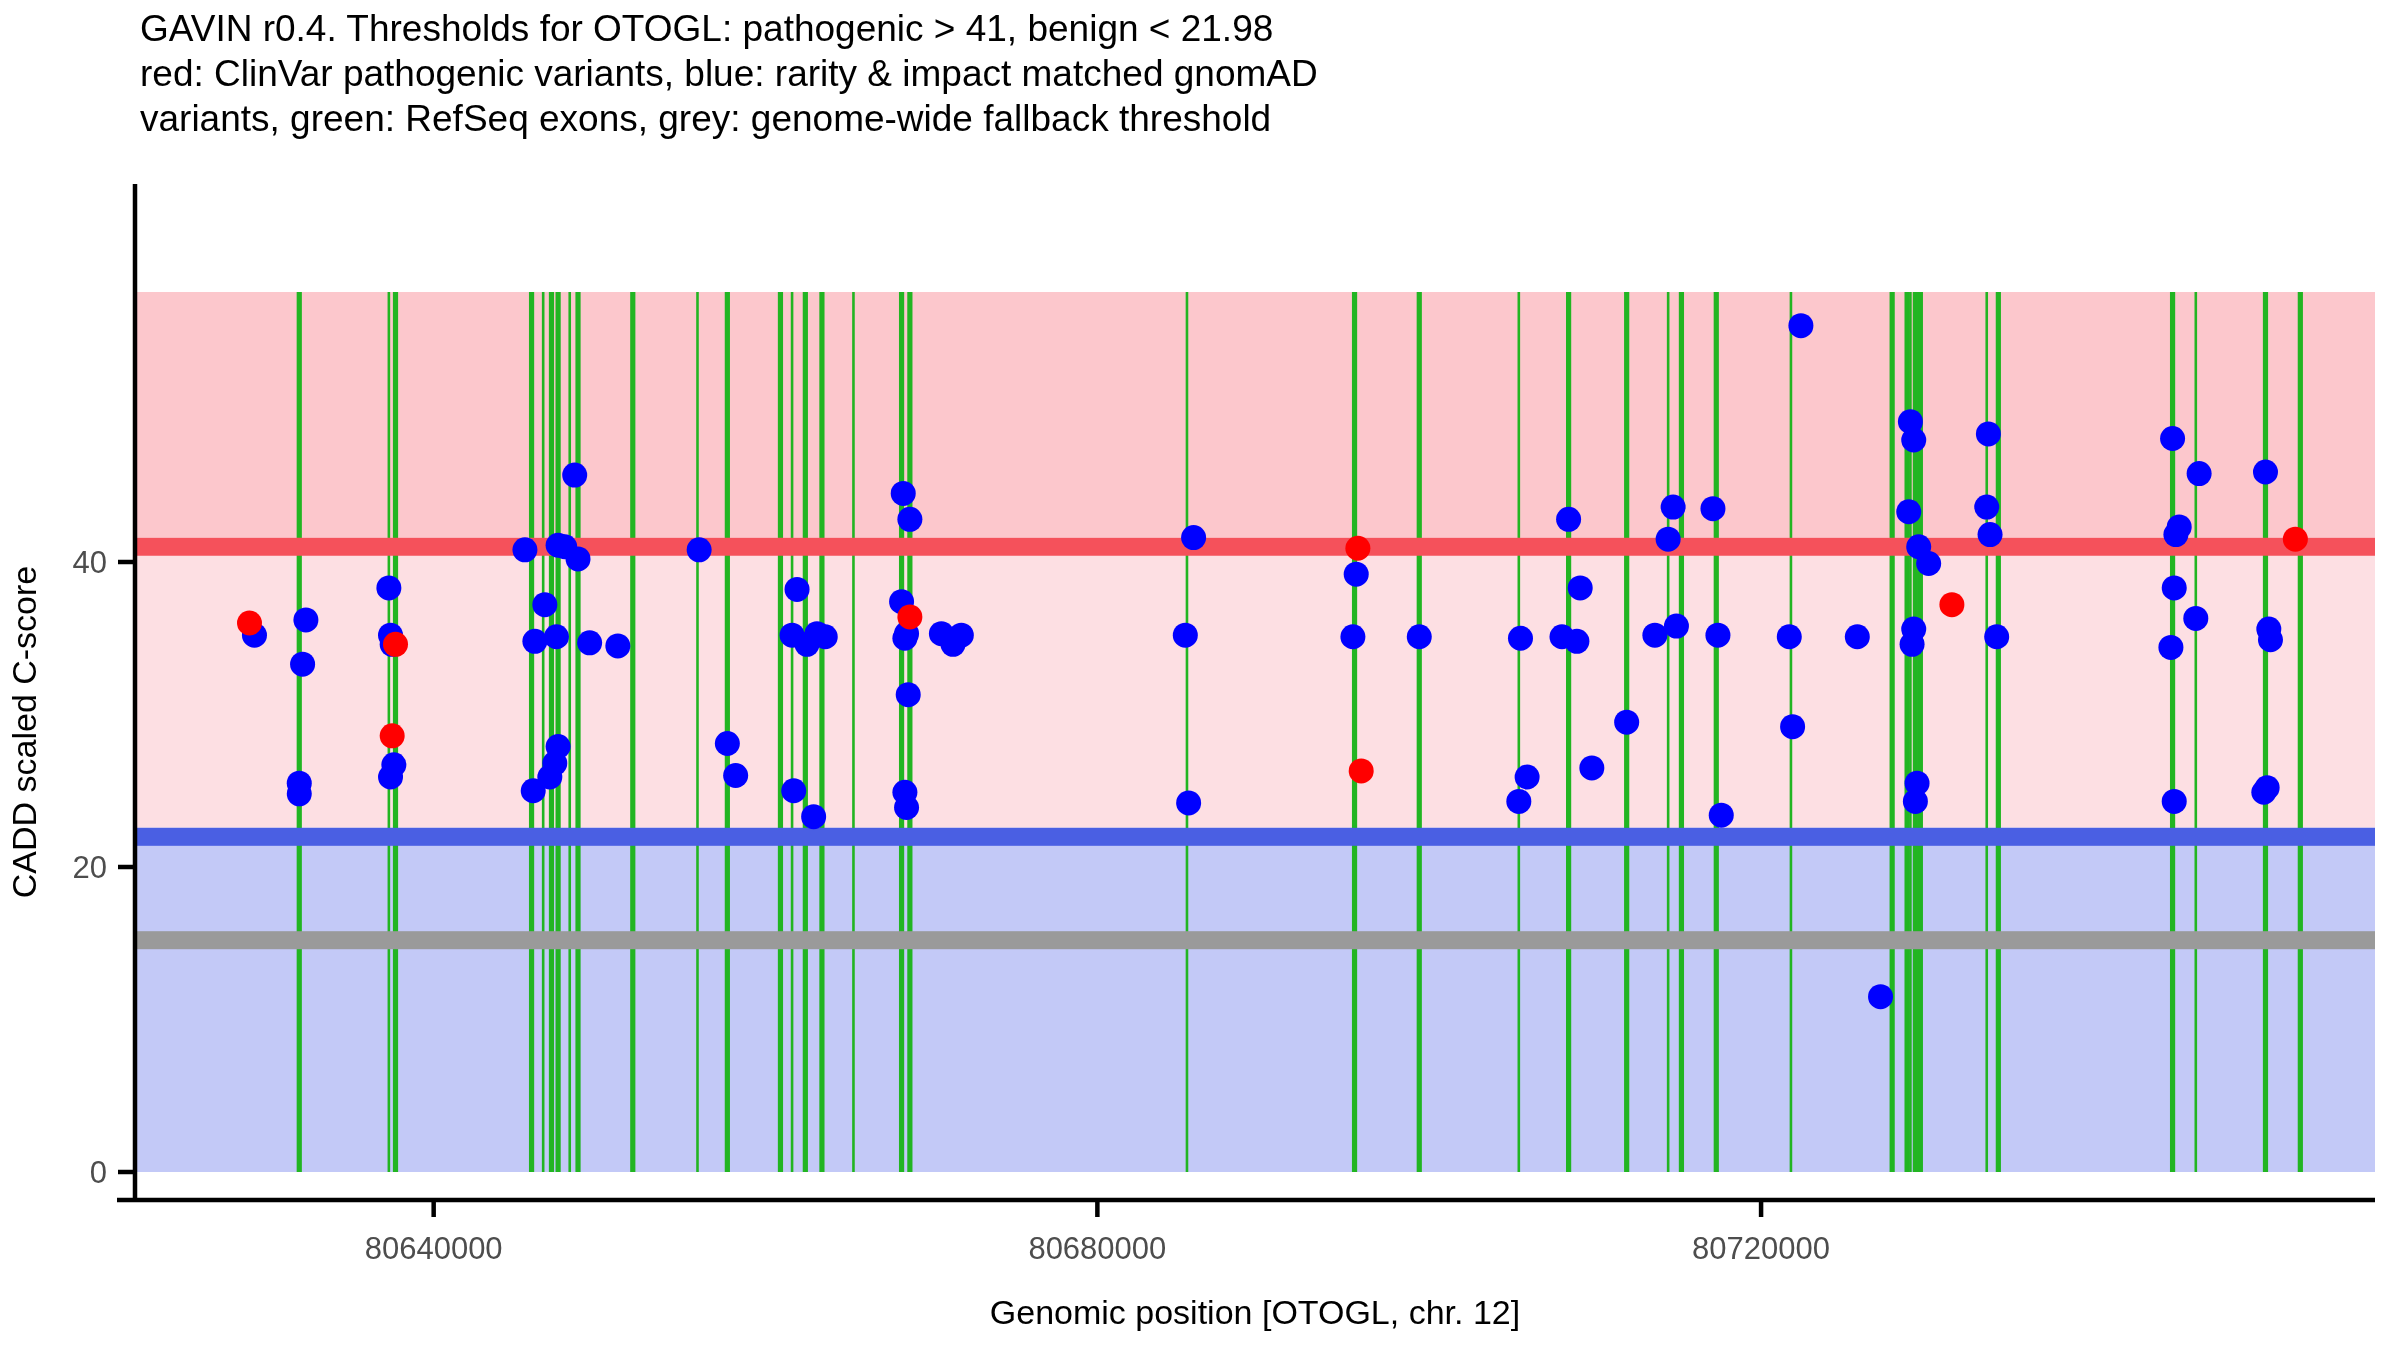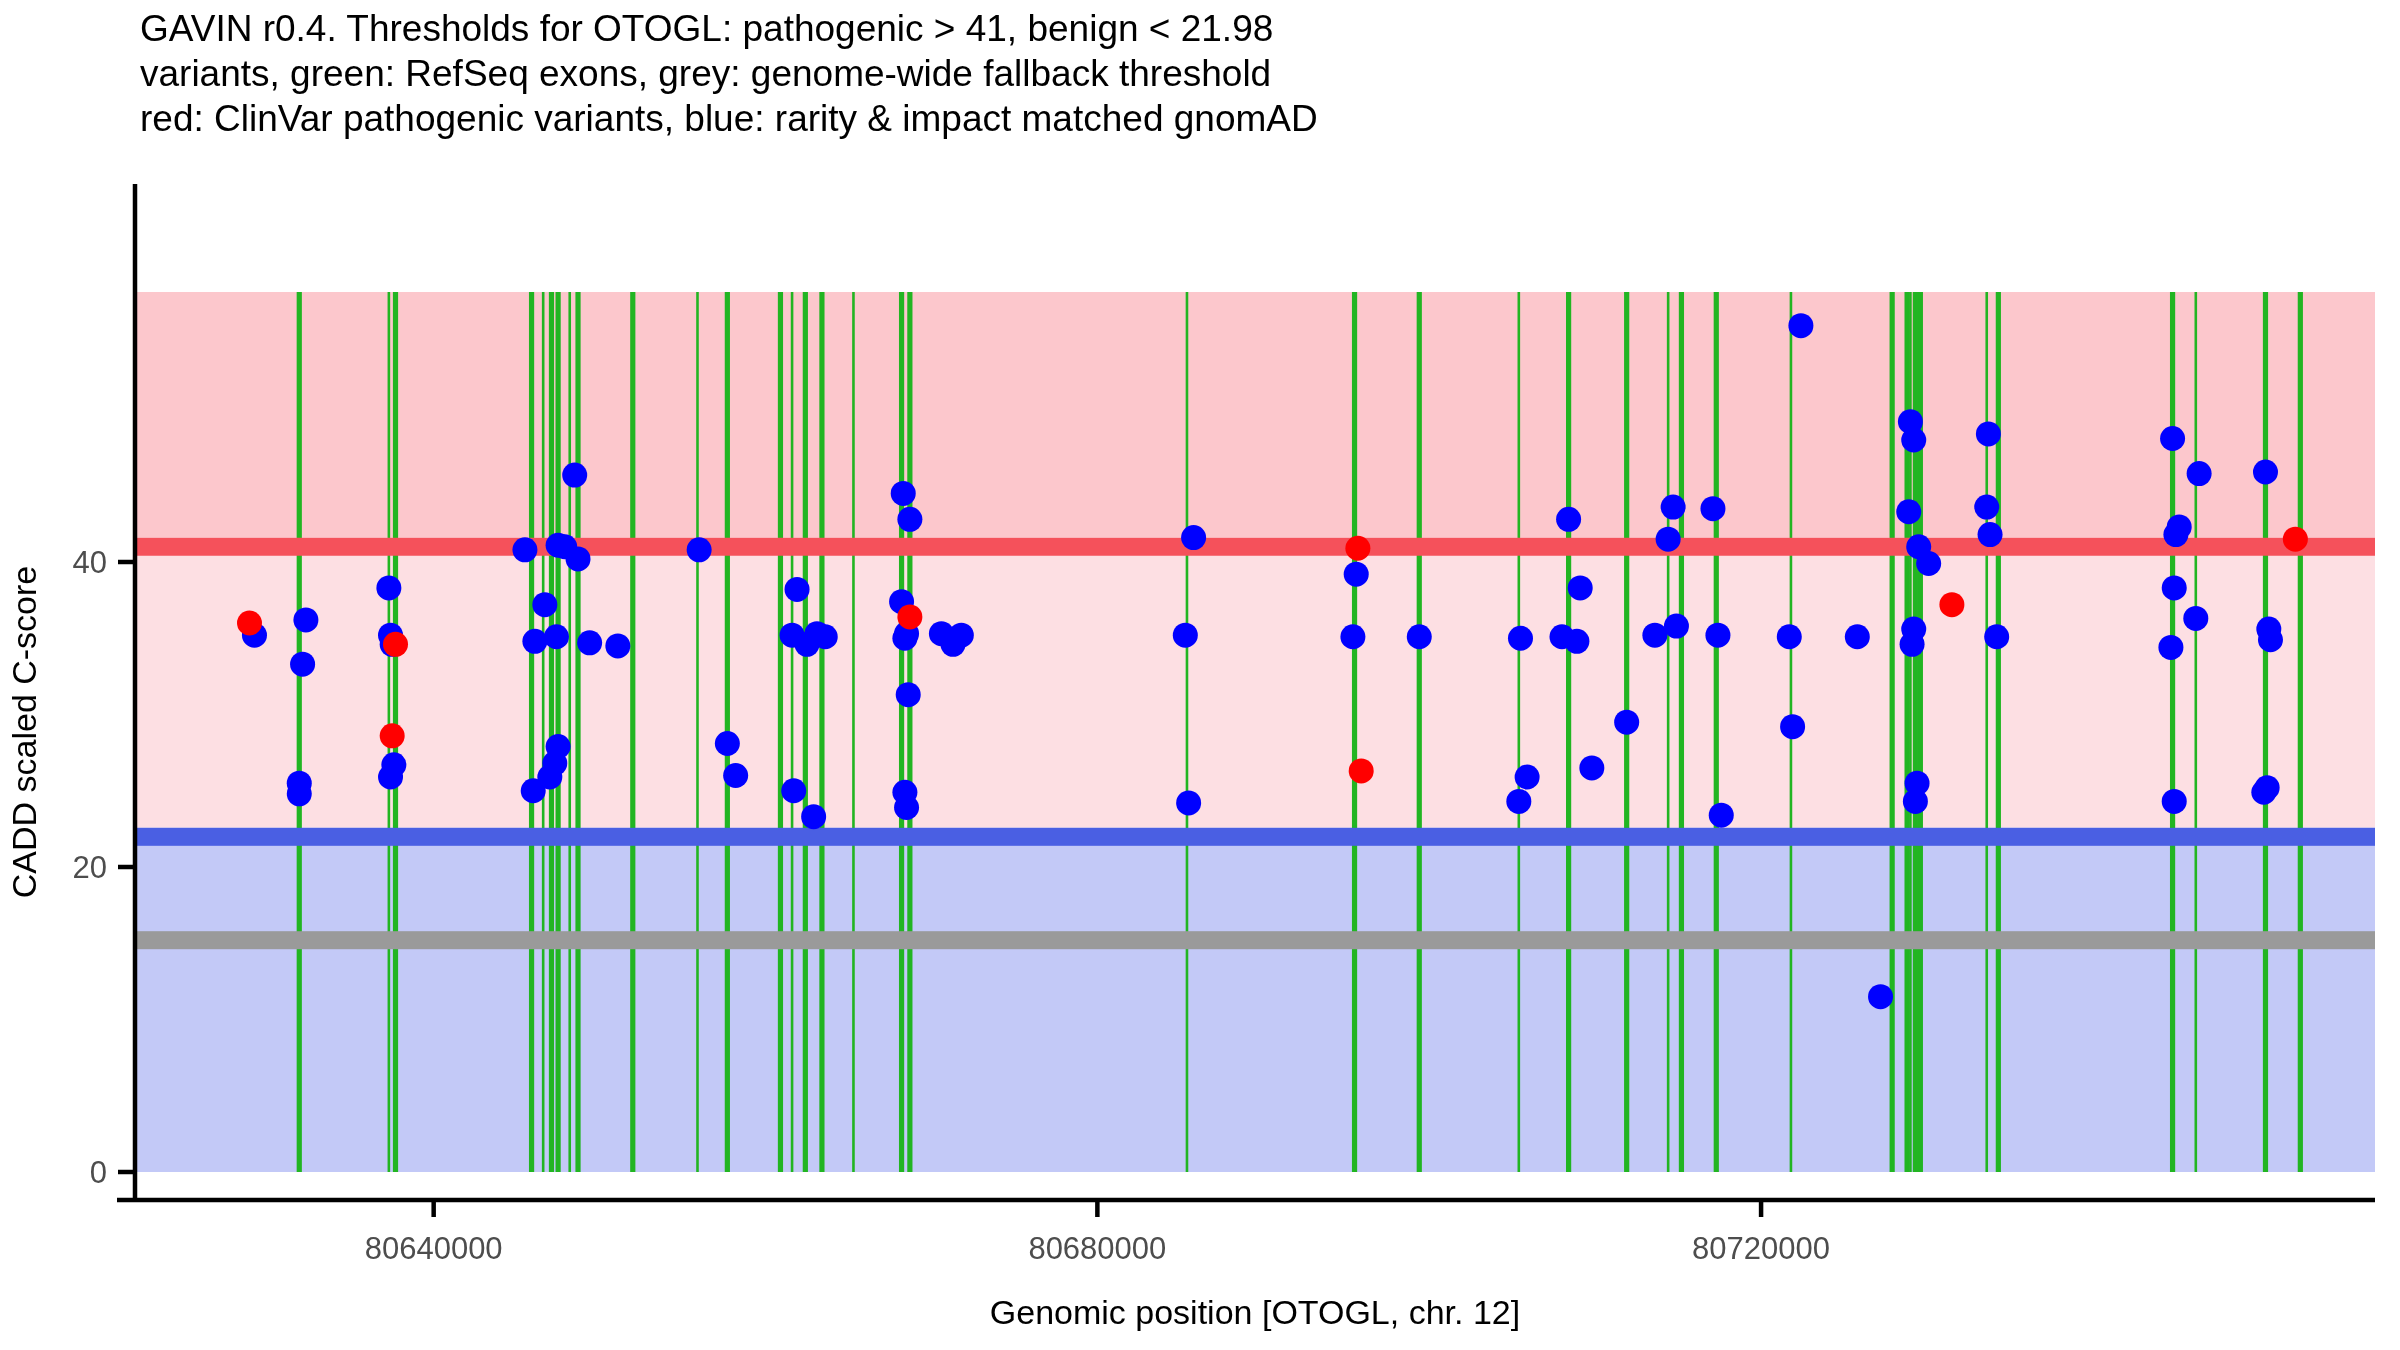--- a/index.html
+++ b/index.html
@@ -47,22 +47,22 @@
     font-family: "Liberation Sans", sans-serif;
   }
 </style>
 </head>
 <body>
 
 <div id="plot-root">
 
   <div class="title-block">
     <div class="title-line">GAVIN r0.4. Thresholds for OTOGL: pathogenic &gt; 41, benign &lt; 21.98</div>
+    <div class="title-line">red: ClinVar pathogenic variants, blue: rarity &amp; impact matched gnomAD</div>
     <div class="title-line">variants, green: RefSeq exons, grey: genome-wide fallback threshold</div>
-    <div class="title-line">red: ClinVar pathogenic variants, blue: rarity &amp; impact matched gnomAD</div>
   </div>
 
   <svg id="chart-svg" width="2400" height="1350">
     <g id="bands-group">
         <rect x="135" y="292" width="2240" height="245.75" fill="#fcc7cc"></rect>
         <rect x="135" y="537.75" width="2240" height="290.05500000000006" fill="#fddfe3"></rect>
         <rect x="135" y="827.8050000000001" width="2240" height="344.19499999999994" fill="#c3c9f7"></rect>
       </g>
     <g id="exons-group">
         <line x1="299.26666666666665" y1="292" x2="299.26666666666665" y2="1172" stroke="#22b522" stroke-width="5.2"></line>

